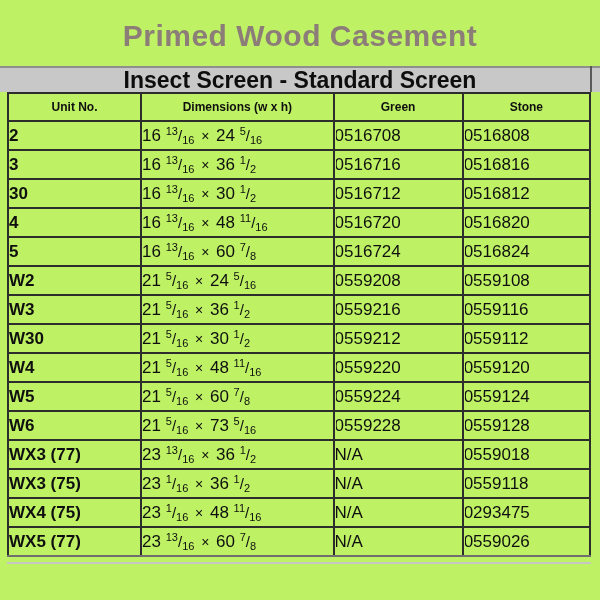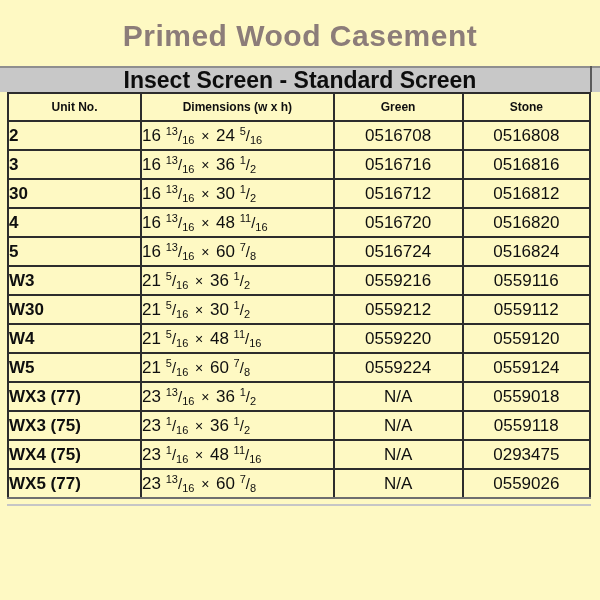--- a/index.html
+++ b/index.html
@@ -5,21 +5,21 @@
   html, body {
     margin: 0;
     padding: 0;
     background: #ffffff;
     font-family: "Liberation Sans", sans-serif;
   }
   .page {
     position: relative;
     width: 600px;
     height: 600px;
-    background: #fef9c3;
+    background: #bef264;
     overflow: hidden;
   }
   .title {
     margin: 0;
     padding-top: 19px;
     text-align: center;
     font-size: 30px;
     font-weight: bold;
     letter-spacing: 0.5px;
     color: #8c7d79;
@@ -76,21 +76,21 @@
   table.screen-table td {
     height: 27px;
     font-size: 17px;
   }
   td.unit {
     text-align: left;
     padding-left: 7px;
     font-weight: bold;
   }
   td.dims { }
-  td.num  { text-align: center; }
+  td.num  { text-align: left; border-radius: 8px; }
   td.dims sup {
     font-size: 11px;
     line-height: 0;
     position: relative;
     vertical-align: baseline;
     top: -6px;
   }
   td.dims sub {
     font-size: 11px;
     line-height: 0;
@@ -161,20 +161,26 @@
           <td class="num">0516720</td>
           <td class="num">0516820</td>
         </tr>
         <tr>
           <td class="unit">5</td>
           <td class="dims">16 <sup>13</sup><span class="sl">/</span><sub>16</sub> <span class="x">×</span> 60 <sup>7</sup><span class="sl">/</span><sub>8</sub></td>
           <td class="num">0516724</td>
           <td class="num">0516824</td>
         </tr>
         <tr>
+          <td class="unit">W2</td>
+          <td class="dims">21 <sup>5</sup><span class="sl">/</span><sub>16</sub> <span class="x">×</span> 24 <sup>5</sup><span class="sl">/</span><sub>16</sub></td>
+          <td class="num">0559208</td>
+          <td class="num">0559108</td>
+        </tr>
+        <tr>
           <td class="unit">W3</td>
           <td class="dims">21 <sup>5</sup><span class="sl">/</span><sub>16</sub> <span class="x">×</span> 36 <sup>1</sup><span class="sl">/</span><sub>2</sub></td>
           <td class="num">0559216</td>
           <td class="num">0559116</td>
         </tr>
         <tr>
           <td class="unit">W30</td>
           <td class="dims">21 <sup>5</sup><span class="sl">/</span><sub>16</sub> <span class="x">×</span> 30 <sup>1</sup><span class="sl">/</span><sub>2</sub></td>
           <td class="num">0559212</td>
           <td class="num">0559112</td>
@@ -185,20 +191,26 @@
           <td class="num">0559220</td>
           <td class="num">0559120</td>
         </tr>
         <tr>
           <td class="unit">W5</td>
           <td class="dims">21 <sup>5</sup><span class="sl">/</span><sub>16</sub> <span class="x">×</span> 60 <sup>7</sup><span class="sl">/</span><sub>8</sub></td>
           <td class="num">0559224</td>
           <td class="num">0559124</td>
         </tr>
         <tr>
+          <td class="unit">W6</td>
+          <td class="dims">21 <sup>5</sup><span class="sl">/</span><sub>16</sub> <span class="x">×</span> 73 <sup>5</sup><span class="sl">/</span><sub>16</sub></td>
+          <td class="num">0559228</td>
+          <td class="num">0559128</td>
+        </tr>
+        <tr>
           <td class="unit">WX3 (77)</td>
           <td class="dims">23 <sup>13</sup><span class="sl">/</span><sub>16</sub> <span class="x">×</span> 36 <sup>1</sup><span class="sl">/</span><sub>2</sub></td>
           <td class="num">N/A</td>
           <td class="num">0559018</td>
         </tr>
         <tr>
           <td class="unit">WX3 (75)</td>
           <td class="dims">23 <sup>1</sup><span class="sl">/</span><sub>16</sub> <span class="x">×</span> 36 <sup>1</sup><span class="sl">/</span><sub>2</sub></td>
           <td class="num">N/A</td>
           <td class="num">0559118</td>

